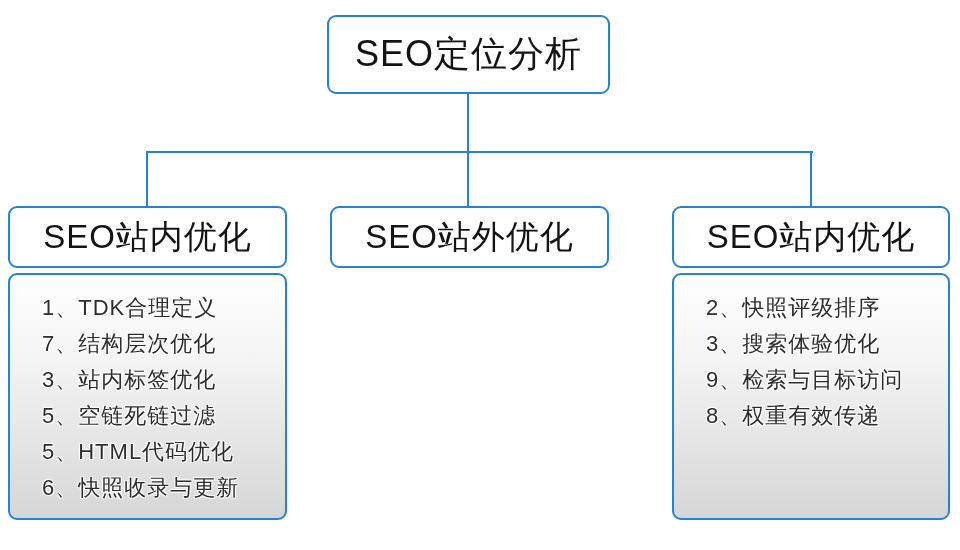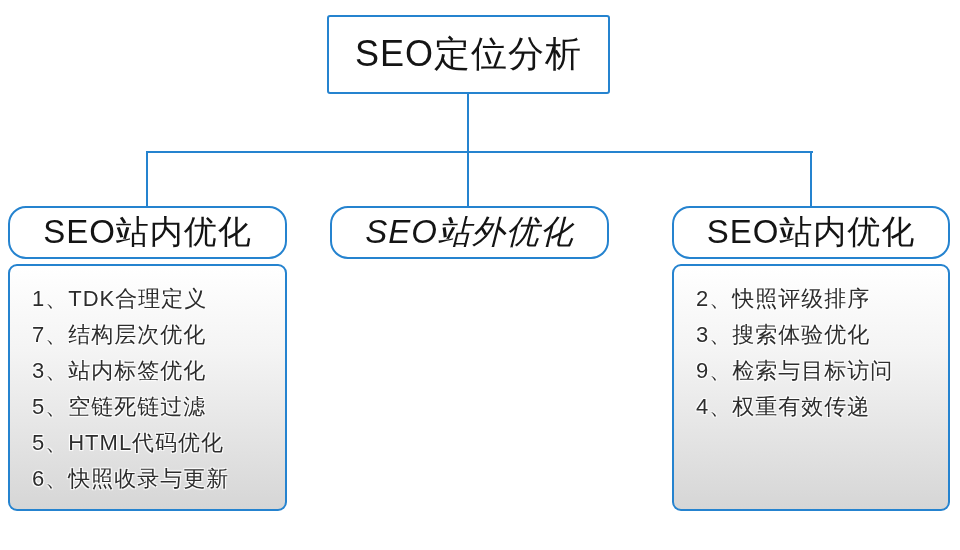--- a/index.html
+++ b/index.html
@@ -9,21 +9,21 @@
     height: 550px;
     background: #ffffff;
     overflow: hidden;
     font-family: "Liberation Sans", sans-serif;
   }
   .node {
     position: absolute;
     box-sizing: border-box;
     background: #ffffff;
     border: 2px solid #2583cf;
-    border-radius: 3px;
+    border-radius: 9px;
     display: flex;
     align-items: center;
     justify-content: center;
     color: #141414;
   }
   .root-box {
     left: 327px; top: 15px;
     width: 283px; height: 79px;
     font-size: 36px;
     letter-spacing: 1px;
@@ -31,55 +31,55 @@
   }
   .line {
     position: absolute;
     background: #2583cf;
     z-index: 1;
   }
   .branch { position: absolute; top: 206px; }
   .branch-header {
     position: relative;
     box-sizing: border-box;
-    height: 53px;
+    height: 62px;
     background: #ffffff;
     border: 2px solid #2583cf;
-    border-radius: 18px;
+    border-radius: 9px;
     display: flex;
     align-items: center;
     justify-content: center;
     font-size: 33px;
     letter-spacing: 1px;
     color: #141414;
     z-index: 2;
   }
   .branch-body {
     box-sizing: border-box;
     margin-top: 5px;
     height: 247px;
     border: 2px solid #2583cf;
     border-radius: 9px;
     background: linear-gradient(180deg, #ffffff 0%, #f4f4f4 35%, #e4e4e4 70%, #d6d6d6 100%);
-    padding: 15px 6px 0 22px;
+    padding: 15px 6px 0 32px;
   }
   .list-item {
     height: 36px;
     line-height: 36px;
     font-size: 22px;
     color: #2d2d2d;
     letter-spacing: 1px;
     white-space: nowrap;
     text-shadow: -1px -1px 1px rgba(255,255,255,0.95),
                   1px -1px 1px rgba(255,255,255,0.95),
                  -1px  1px 1px rgba(255,255,255,0.95),
                   1px  1px 1px rgba(255,255,255,0.95);
   }
   .branch-onsite  { left: 8px;   width: 279px; }
-  .branch-offsite { left: 330px; width: 279px; font-style: italic; }
+  .branch-offsite { left: 330px; width: 279px; }
   .branch-weight  { left: 672px; width: 278px; }
 </style>
 </head>
 <body>
 
 <div class="canvas">
 
   <div class="node root-box">
     <span>SEO定位分析</span>
   </div>
@@ -111,17 +111,17 @@
   </div>
 
   <div class="branch branch-weight">
     <div class="branch-header">
       <span>SEO站内优化</span>
     </div>
     <div class="branch-body">
       <div class="list-item">2、快照评级排序</div>
       <div class="list-item">3、搜索体验优化</div>
       <div class="list-item">9、检索与目标访问</div>
-      <div class="list-item">4、权重有效传递</div>
+      <div class="list-item">8、权重有效传递</div>
     </div>
   </div>
 
 </div>
 
 </body></html>

